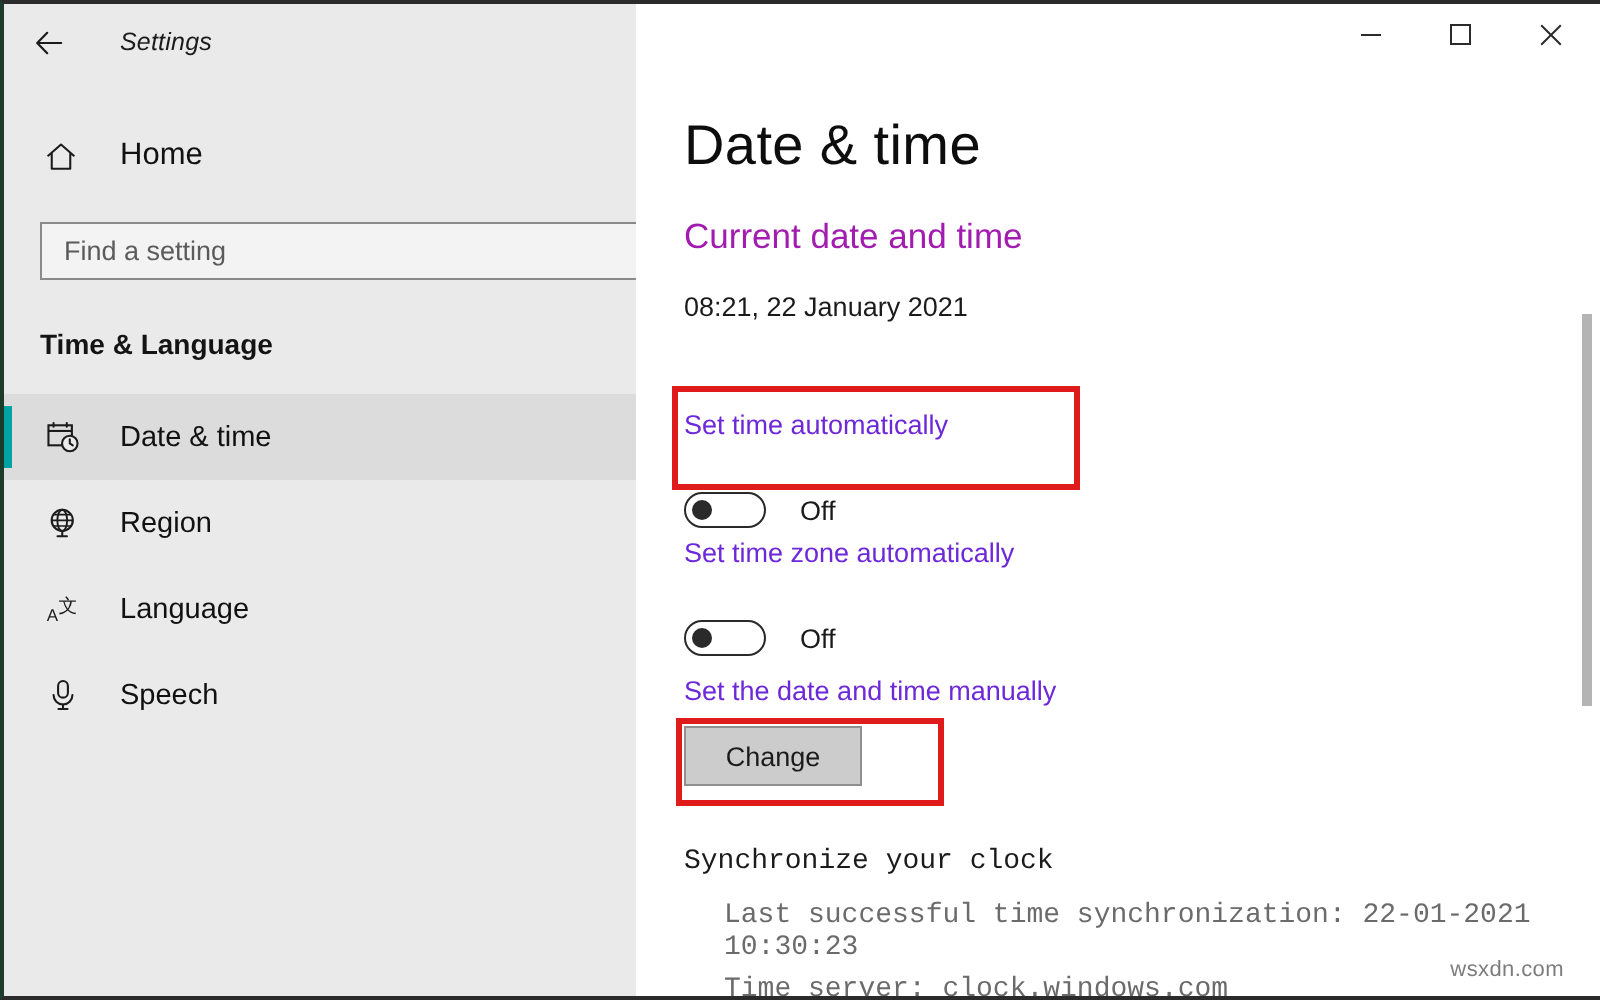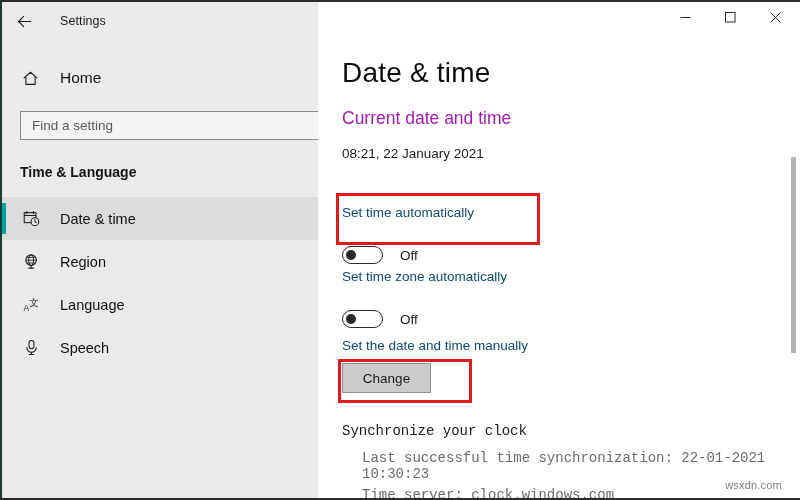--- a/index.html
+++ b/index.html
@@ -29,20 +29,21 @@
 
   
   #titlebar {
     position: absolute;
     left: 0; top: 0;
     width: 796px;
     height: 38px;
     background: #b91c1c;
     display: flex;
     align-items: center;
+    font-style: italic;
   }
   #titlebar-left {
     width: 316px;
     height: 38px;
     background: #eaeaea;
     display: flex;
     align-items: center;
   }
   #titlebar-right {
     flex: 1;
@@ -205,21 +206,21 @@
     color: #a21caf;
   }
   .current-time {
     margin: 17px 0 0 0;
     font-size: 13.5px;
     color: #1b1b1b;
   }
 
   .setting-label {
     font-size: 13.5px;
-    color: #0c4a6e;
+    color: #6d28d9;
   }
   .toggle-row {
     display: flex;
     align-items: center;
     margin-top: 26px;
   }
   .toggle {
     width: 41px;
     height: 18px;
     border: 1.6px solid #2a2a2a;

